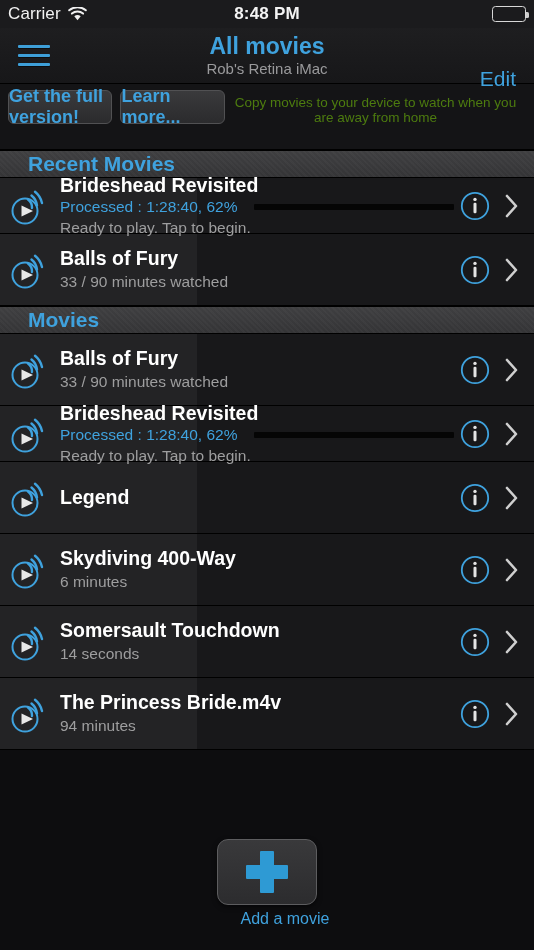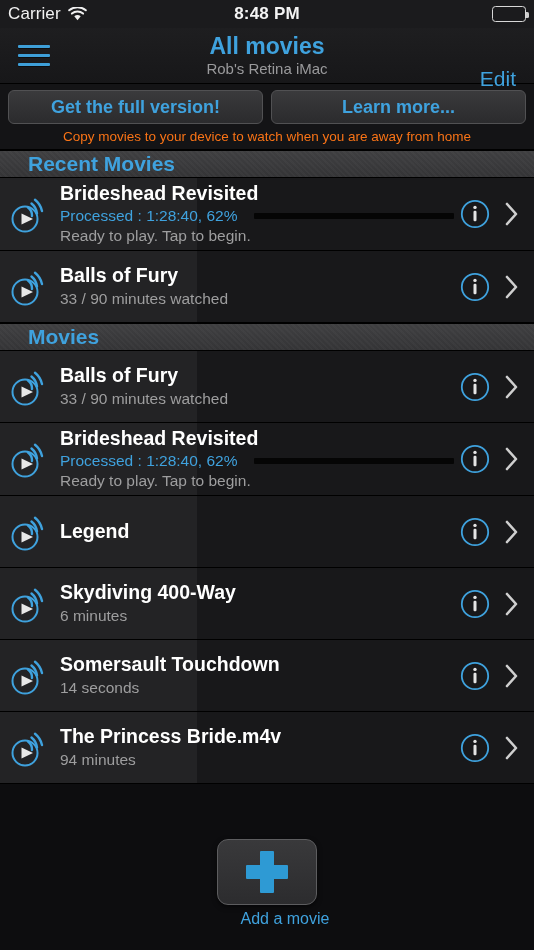--- a/index.html
+++ b/index.html
@@ -64,51 +64,51 @@
     width:100%; height:39px; background:#0e0e10;
     border:1px solid #3a3a3c; border-radius:20px;
     display:flex; align-items:center; padding:0 16px; gap:10px;
   }
   .srch-ic { width:17px; height:17px; flex:0 0 17px; }
   .srch-ph { font-size:19px; color:#8d8d90; }
 
   
   .promo {
     flex:0 0 66px; background:#141416;
-    padding:6px 8px 0; display:flex; flex-direction:column;
+    padding:6px 8px 0; display:flex; flex-direction:row;
     border-bottom:1px solid #000;
   }
   .promo-row { display:flex; gap:8px; }
   .promo-btn {
     flex:1; height:34px;
     background:linear-gradient(#3a3a3c,#2b2b2d);
     border:1px solid #515153; border-radius:6px;
     display:flex; align-items:center; justify-content:center;
     color:#3fa2de; font-size:18px; font-weight:bold; cursor:pointer;
   }
-  .promo-note { text-align:center; font-size:13.5px; color:#f97316; margin-top:5px; }
+  .promo-note { text-align:center; font-size:13.5px; color:#4d7c0f; margin-top:5px; }
 
   
   .list { flex:1 1 auto; overflow:hidden; background:#0d0d0f; }
   .sec-header {
     height:28px; display:flex; align-items:center; padding-left:28px;
     color:#3fa2de; font-size:21px; font-weight:bold;
     background:
       repeating-linear-gradient(45deg, rgba(255,255,255,.022) 0 2px, rgba(0,0,0,0) 2px 4px),
       linear-gradient(#3f3f41,#343436);
     border-top:1px solid #000; border-bottom:1px solid #000;
   }
   .row {
     height:72px; position:relative;
     border-bottom:1px solid #000;
     background:#18181a;
     display:flex; align-items:center;
     cursor:pointer;
   }
-  .row.tall { height:73px; }
+  .row.tall { height:56px; }
   .row-thumb-band {
     position:absolute; left:0; top:0; width:197px; height:100%;
     background:#232325; pointer-events:none;
   }
   .row-icon {
     position:relative; z-index:2;
     width:54px; flex:0 0 54px; height:44px; margin-left:6px;
   }
   .row-body { position:relative; z-index:2; flex:1 1 auto; min-width:0; padding-right:8px; }
   .row-title { font-size:19.5px; font-weight:bold; color:#fff; white-space:nowrap; line-height:1.2; }

